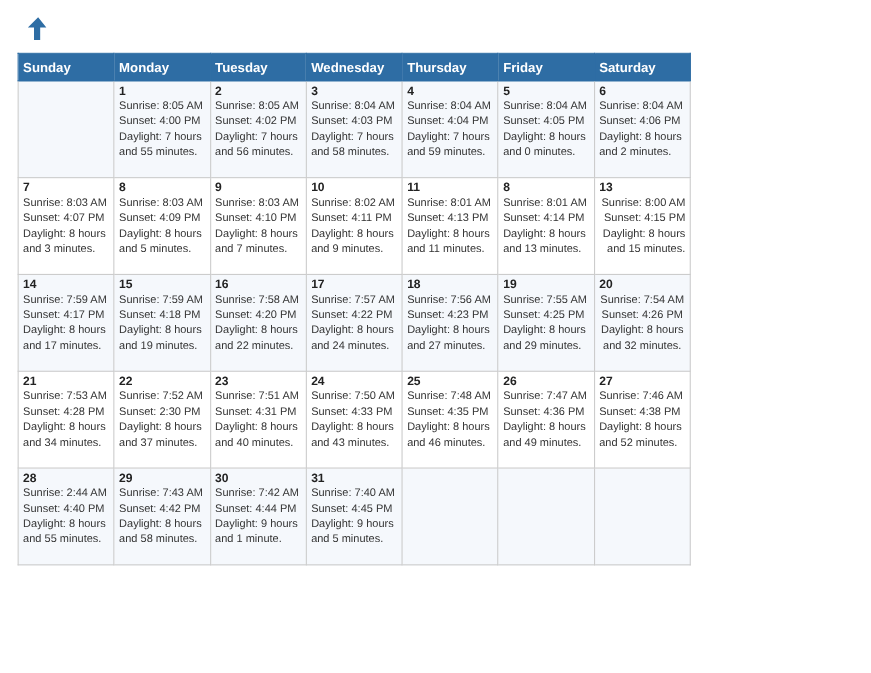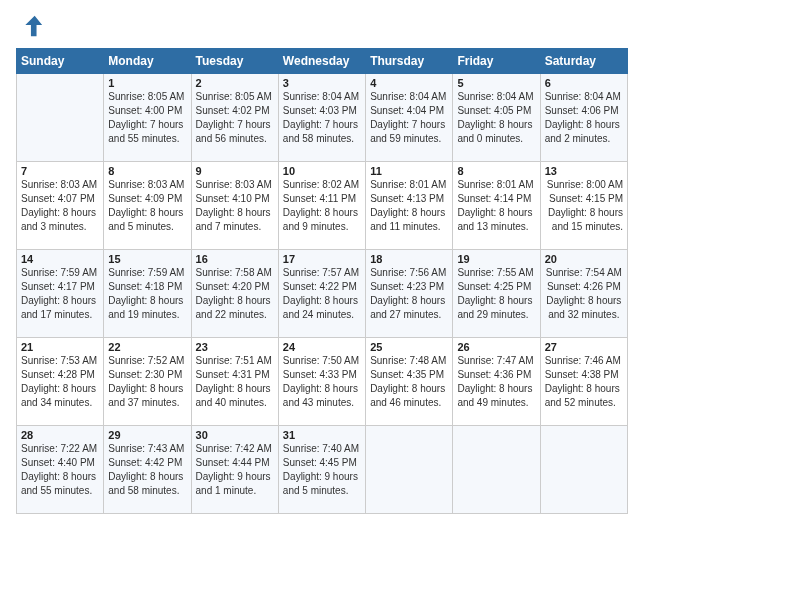--- a/index.html
+++ b/index.html
@@ -321,21 +321,21 @@
             <span class="day-num">27</span>
             <div class="day-info" style="white-space: pre-line;">Sunrise: 7:46 AM
 Sunset: 4:38 PM
 Daylight: 8 hours
 and 52 minutes.</div>
           </td>
         </tr>
         <tr>
           <td>
             <span class="day-num">28</span>
-            <div class="day-info" style="white-space: pre-line;">Sunrise: 7:22 AM
+            <div class="day-info" style="white-space: pre-line;">Sunrise: 2:44 AM
 Sunset: 4:40 PM
 Daylight: 8 hours
 and 55 minutes.</div>
           </td>
           <td>
             <span class="day-num">29</span>
             <div class="day-info" style="white-space: pre-line;">Sunrise: 7:43 AM
 Sunset: 4:42 PM
 Daylight: 8 hours
 and 58 minutes.</div>

